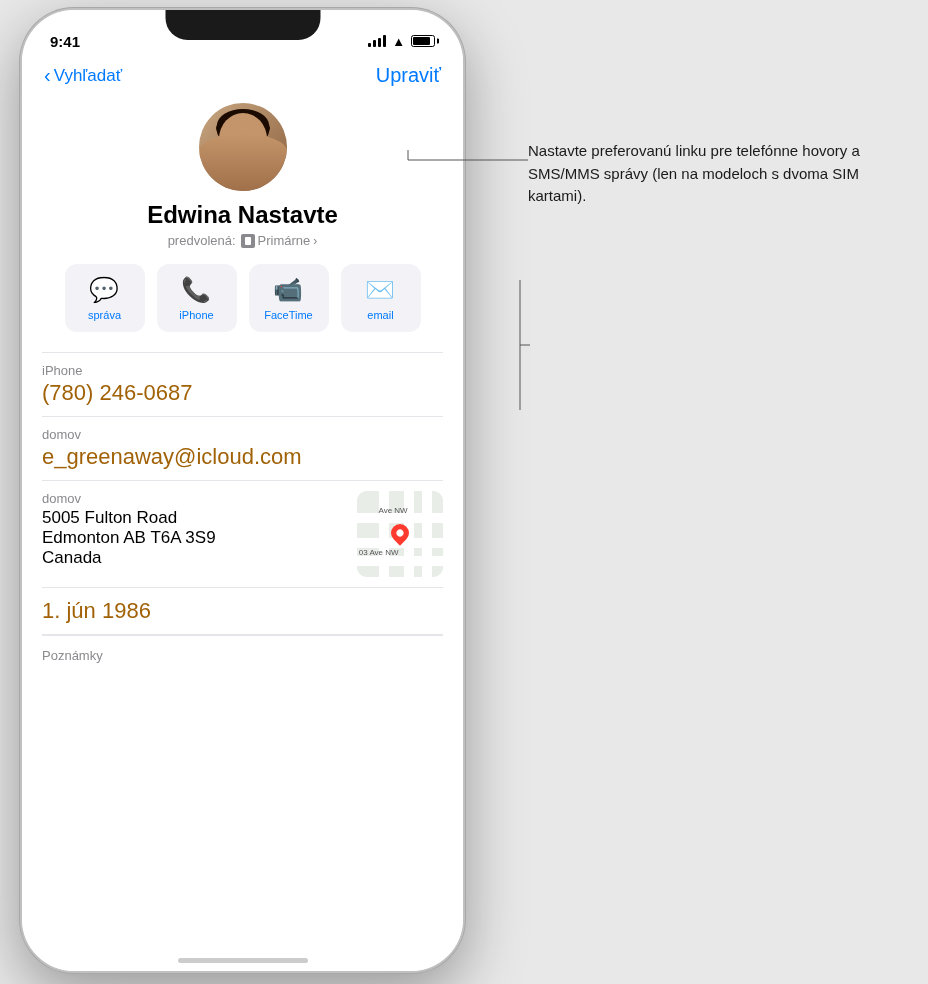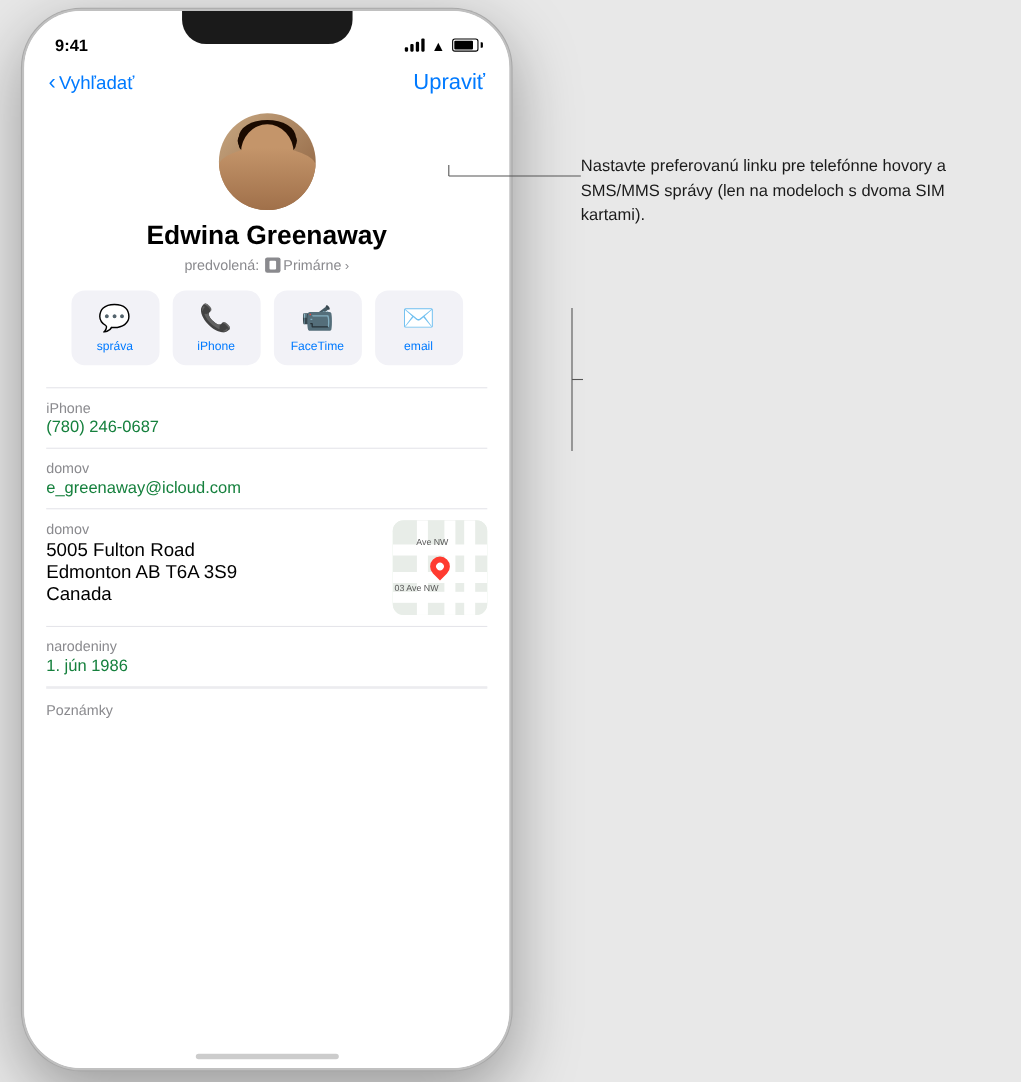--- a/index.html
+++ b/index.html
@@ -309,22 +309,22 @@
       border-top: 1px solid #e5e5ea;
     }
 
     .info-label {
       font-size: 13px;
       color: #8a8a8e;
       margin-bottom: 2px;
     }
 
     .info-value {
-      font-size: 15px;
-      color: #15803d;
+      font-size: 22px;
+      color: #a16207;
     }
 
     .info-value-dark {
       font-size: 17px;
       color: #000;
     }
 
     
     .address-row {
       display: flex;
@@ -480,21 +480,21 @@
 
           <div class="contact-area">
 
             <div class="avatar">
               <div class="avatar-hair-curl"></div>
               <div class="avatar-hair"></div>
               <div class="avatar-head"></div>
               <div class="avatar-skin"></div>
             </div>
 
-            <span class="contact-name">Edwina Greenaway</span>
+            <span class="contact-name">Edwina Nastavte</span>
 
             <div class="contact-default">
               <span>predvolená:</span>
               <div class="default-sim-badge">
                 <div class="sim-icon">
                   <svg width="10" height="10" viewBox="0 0 10 10" fill="white">
                     <rect x="2" y="1" width="6" height="8" rx="1"></rect>
                   </svg>
                 </div>
                 <span>Primárne</span>
@@ -554,21 +554,20 @@
                 <span class="map-label" style="top:18%;left:4%;margin-left:18px;">Ave NW</span>
                 <span class="map-label" style="bottom:23%;left:2%;">03 Ave NW</span>
 
                 <div class="map-pin">
                   <div class="map-pin-circle"></div>
                 </div>
               </div>
             </div>
 
             <div class="info-row">
-              <div class="info-label">narodeniny</div>
               <div class="info-value">1. jún 1986</div>
             </div>
 
             <div class="notes-row">
               <div class="info-label">Poznámky</div>
             </div>
 
           </div>
 
           <div style="height: 40px;"></div>

